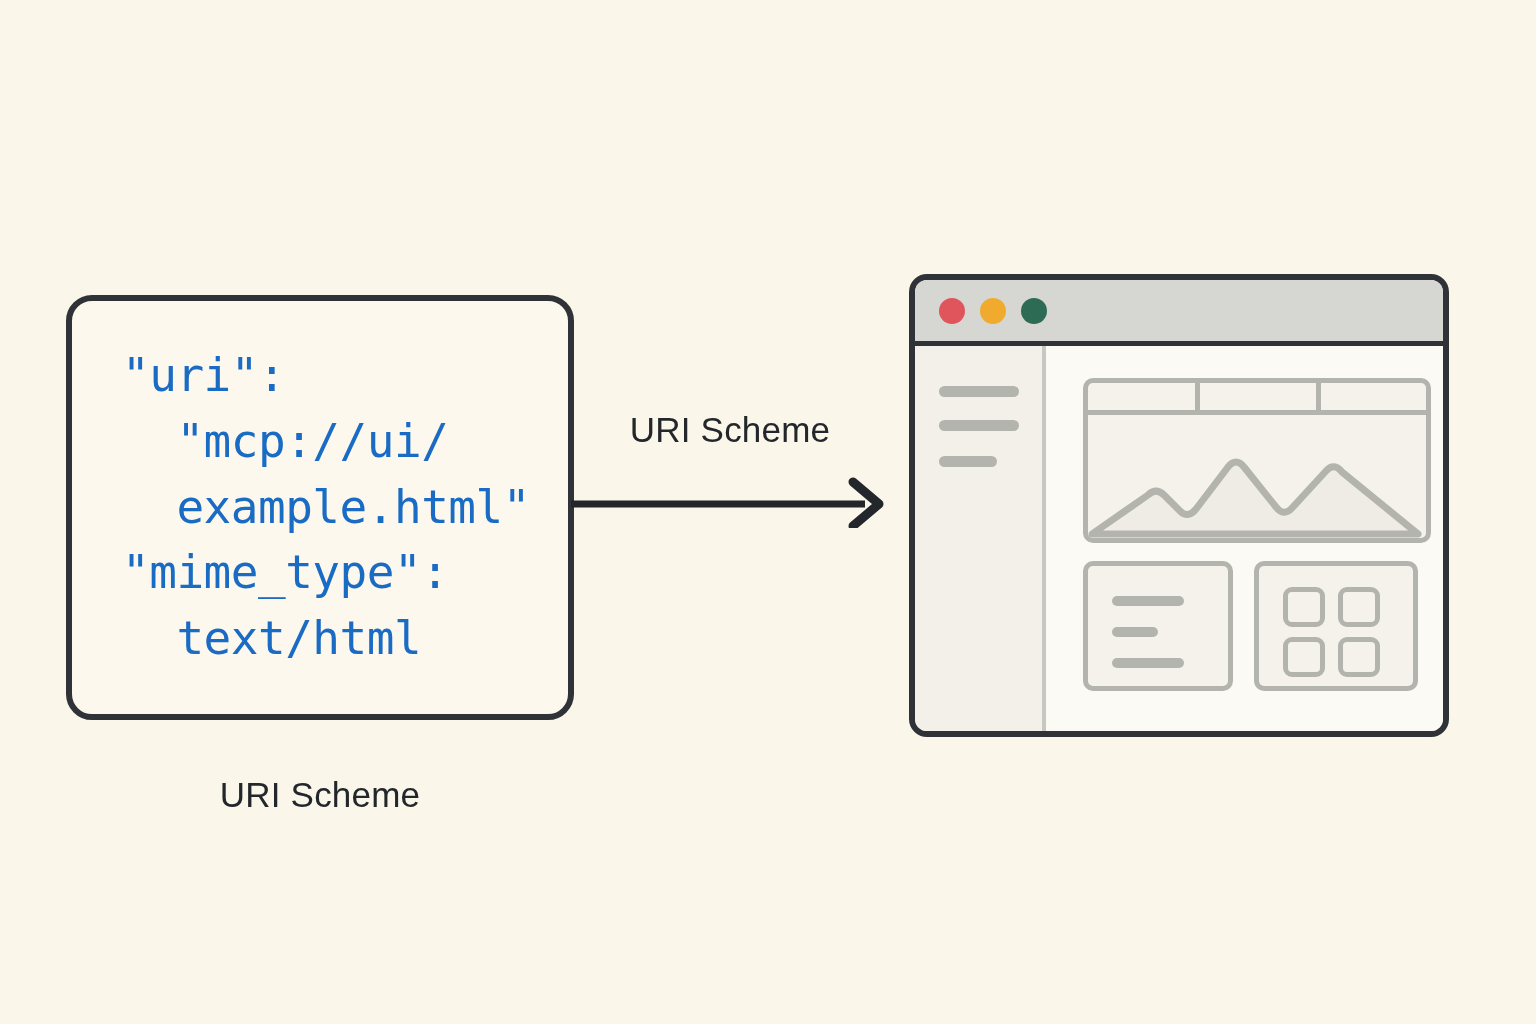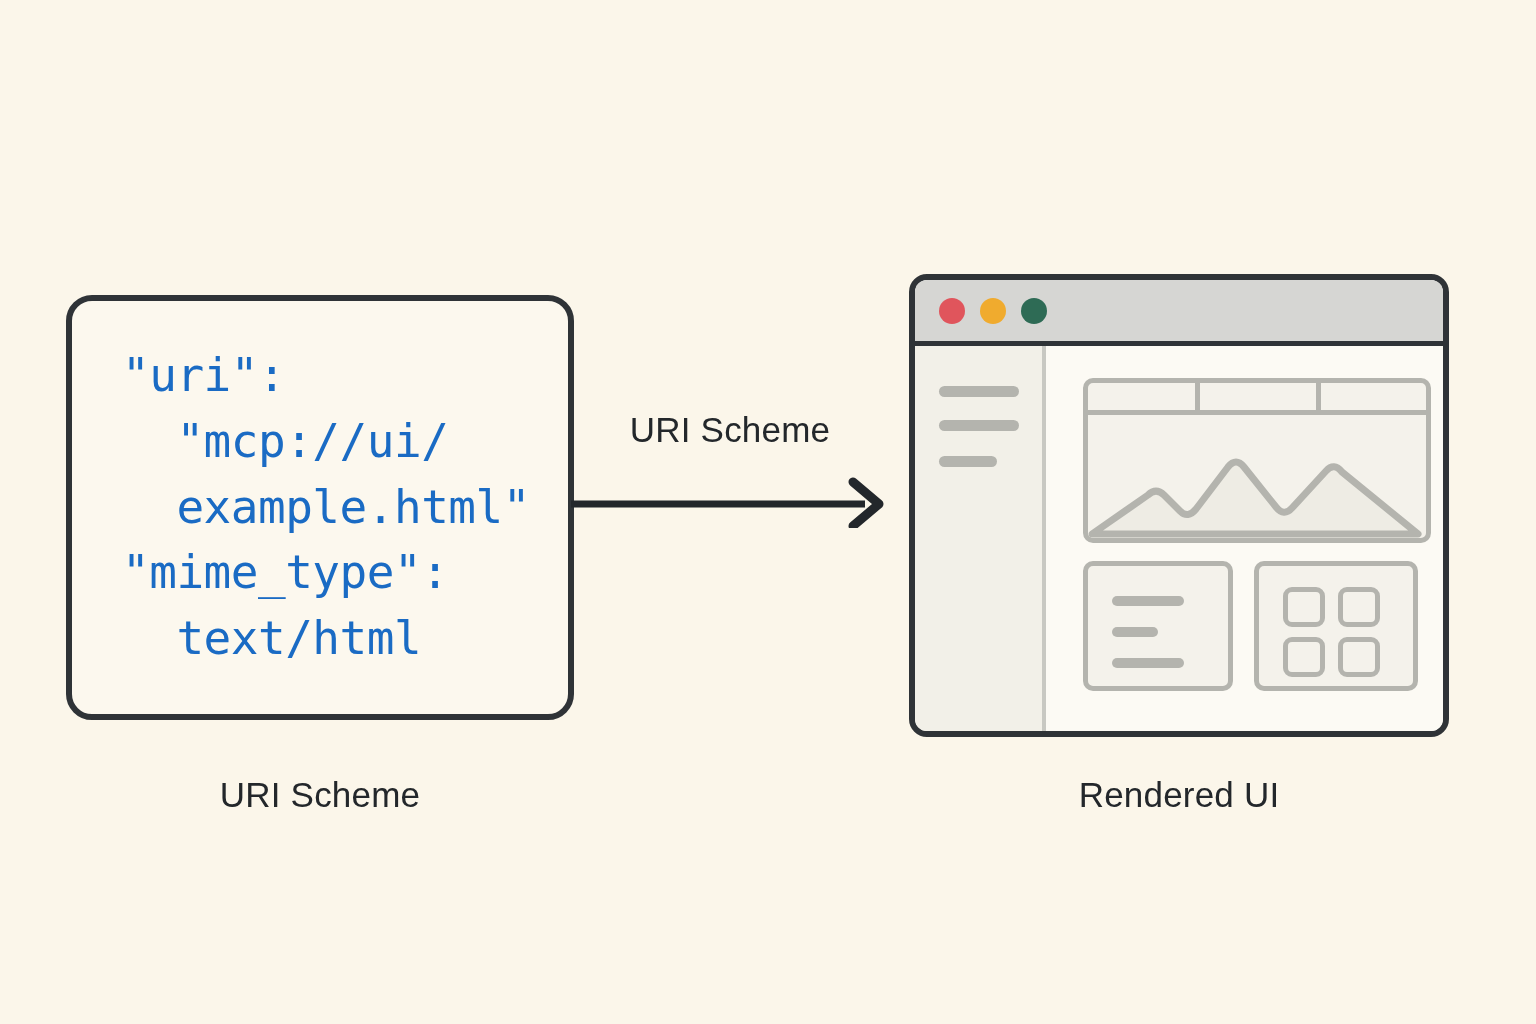--- a/index.html
+++ b/index.html
@@ -296,15 +296,14 @@
             <span class="grid-sq"></span>
             <span class="grid-sq"></span>
           </div>
         </div>
 
       </div>
     </div>
   </div>
 
   <div class="caption left">URI Scheme</div>
-  <div class="caption right">Rendered UI</div>
 
 </div>
 
 </body></html>

